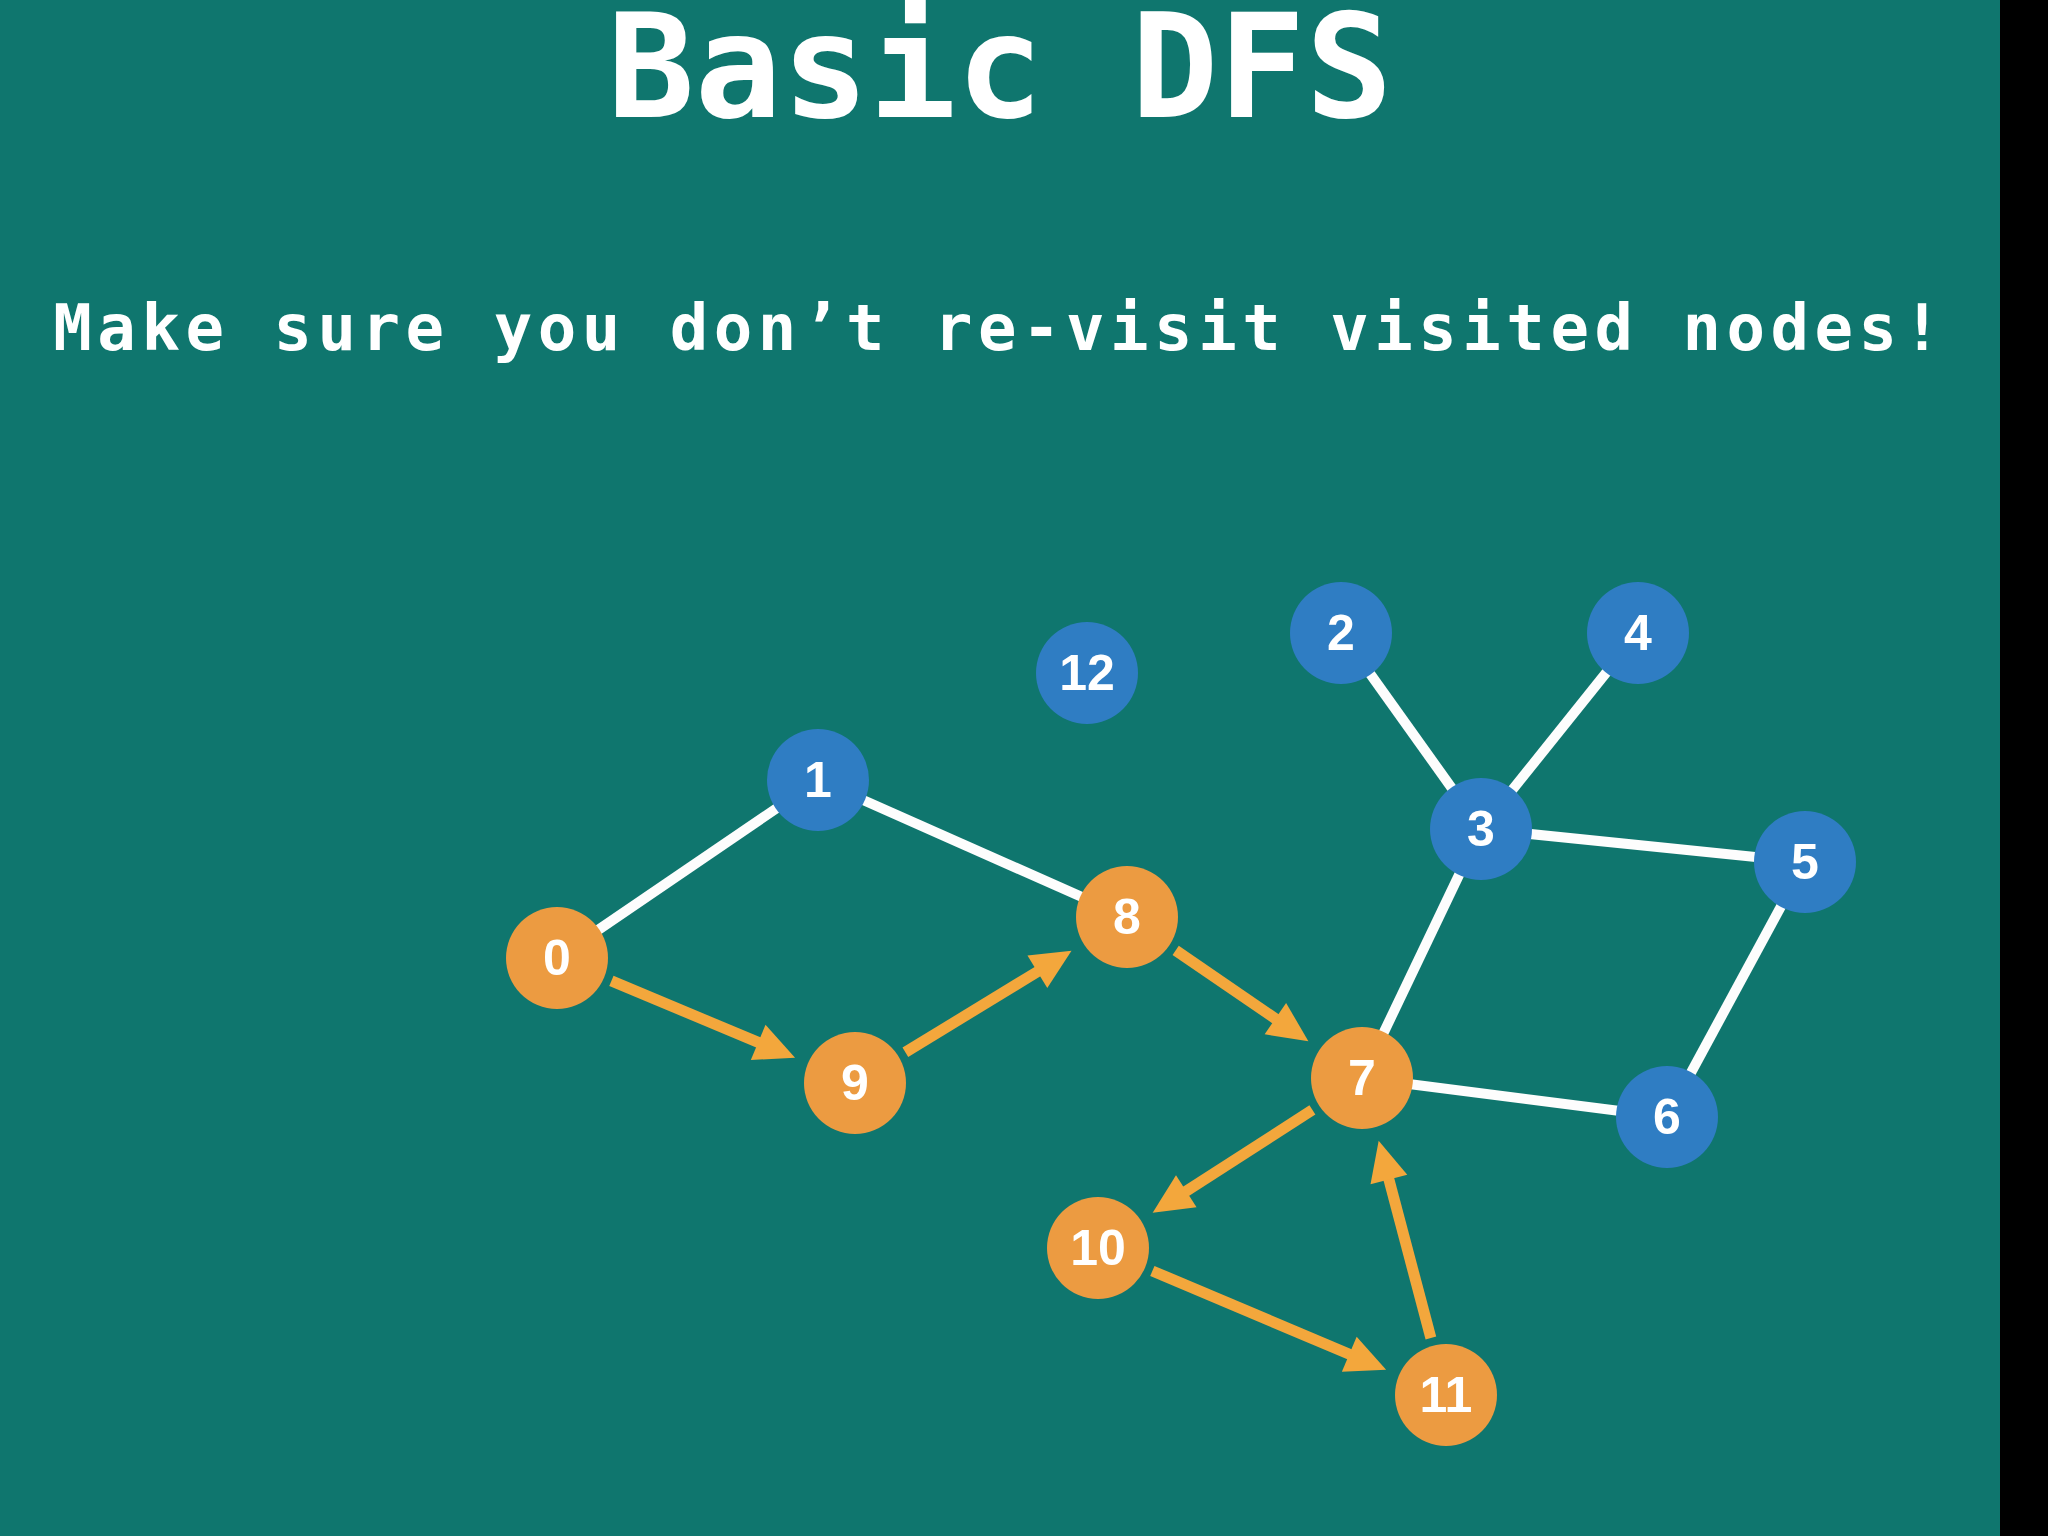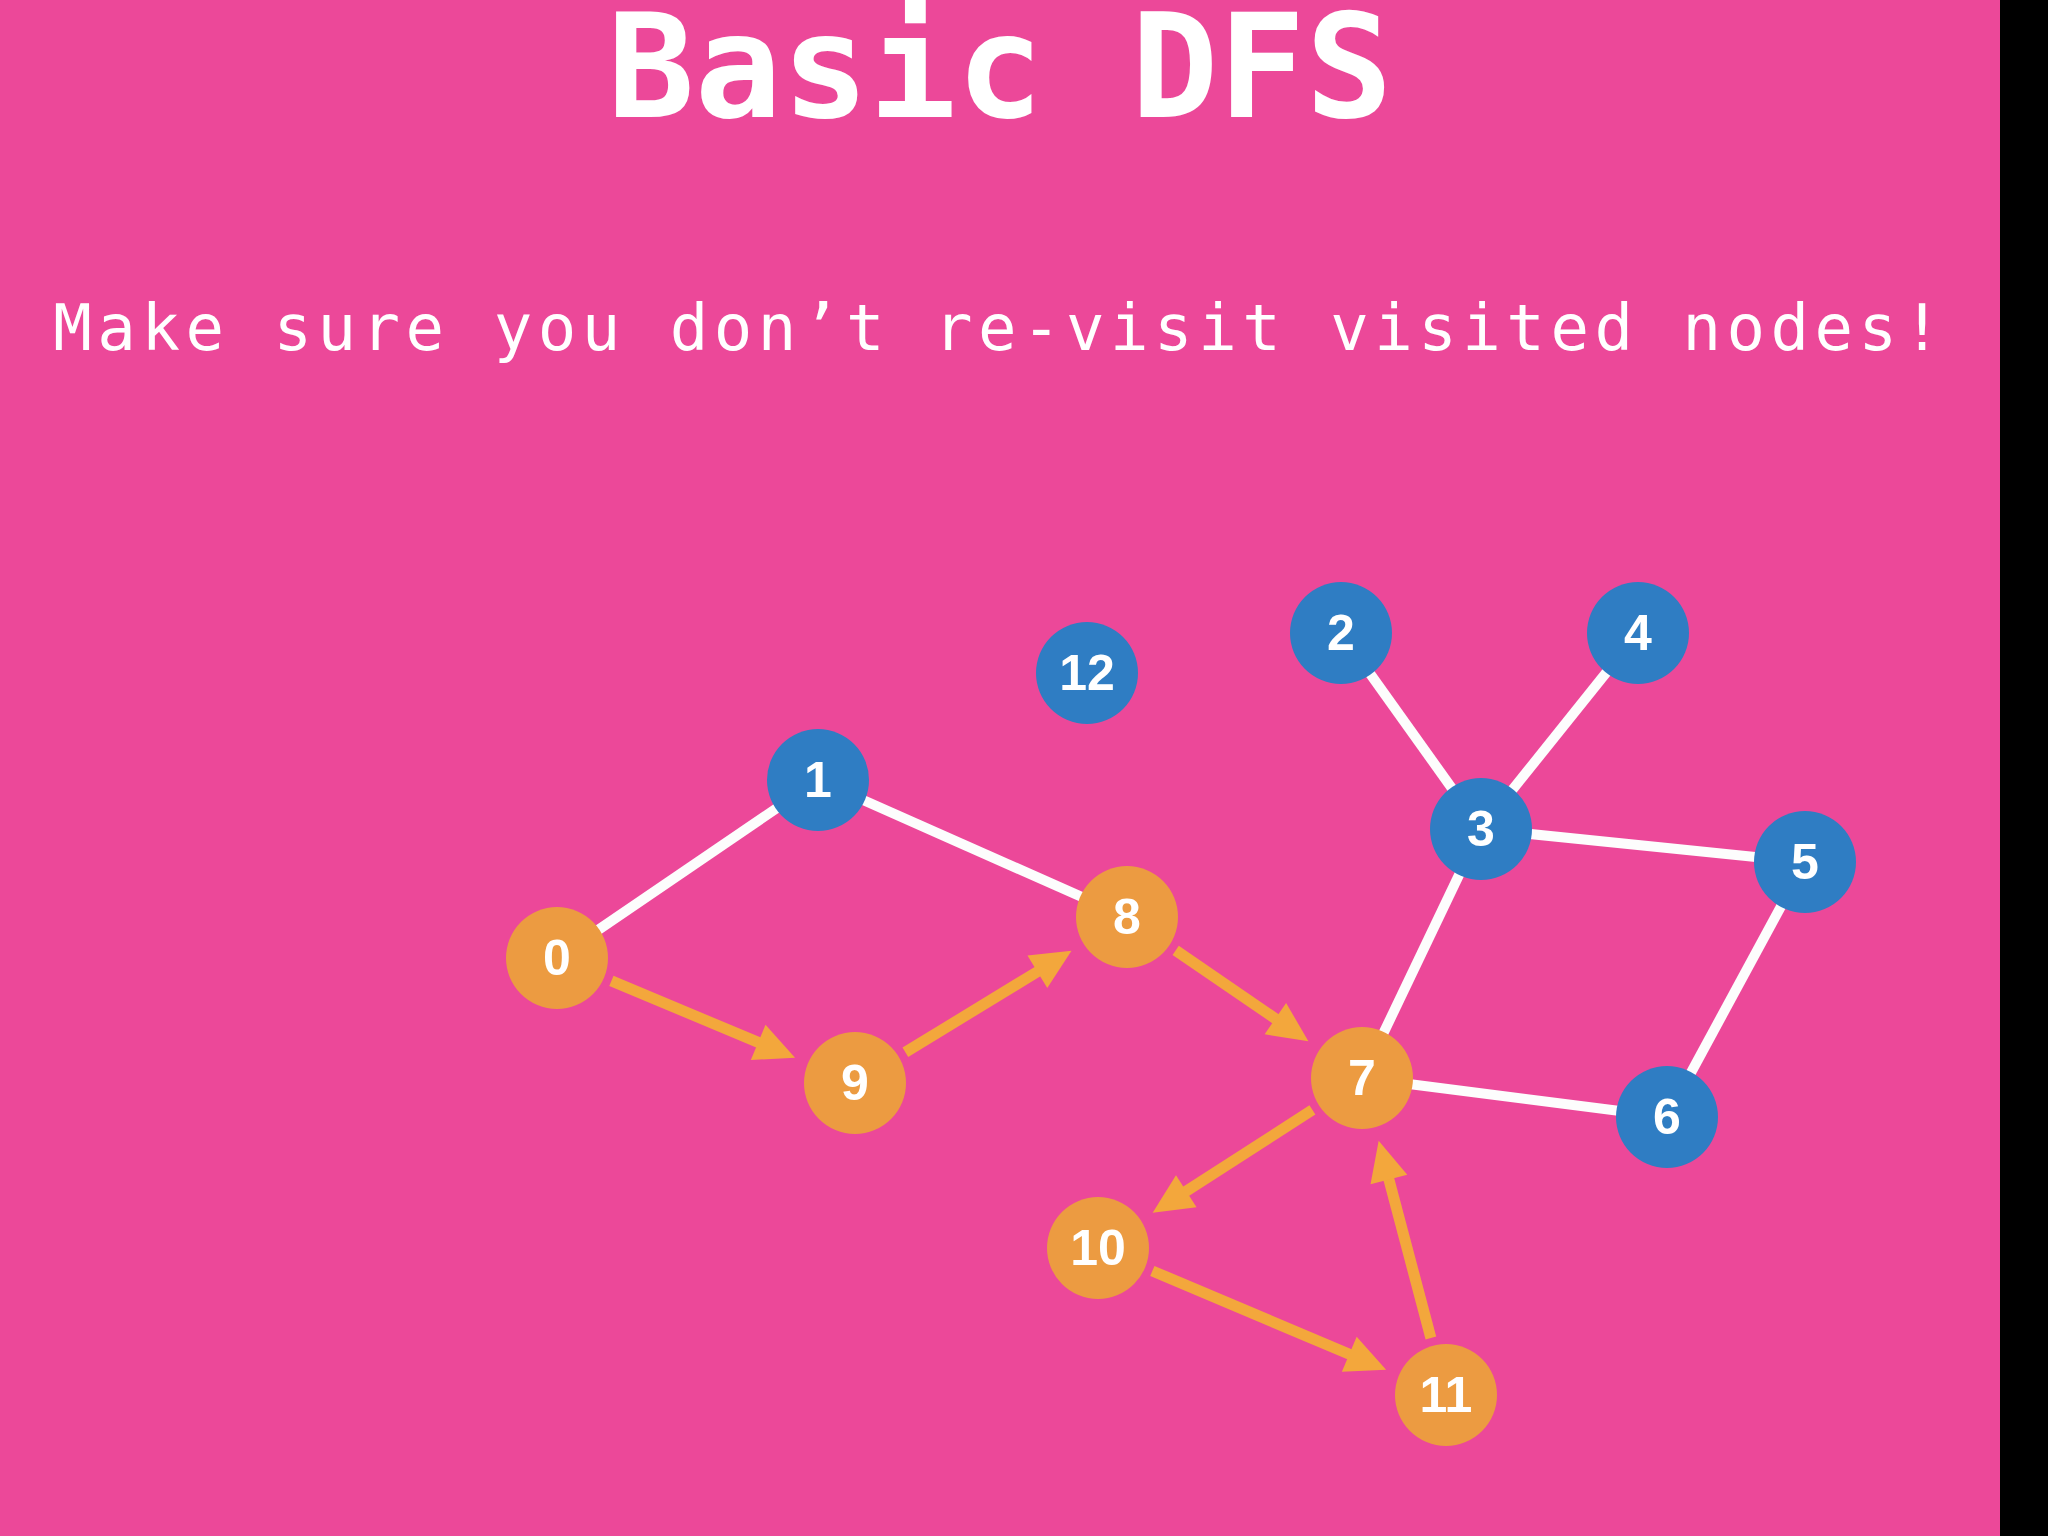--- a/index.html
+++ b/index.html
@@ -7,21 +7,21 @@
     padding: 0;
     background: #000000;
     width: 2048px;
     height: 1536px;
     overflow: hidden;
   }
   .stage {
     position: relative;
     width: 2000px;
     height: 1536px;
-    background: #ec4899;
+    background: #0f766e;
   }
   .title {
     position: absolute;
     top: -6px;
     left: 0;
     width: 100%;
     margin: 0;
     text-align: center;
     font-family: "DejaVu Sans Mono", monospace;
     font-weight: bold;
@@ -31,21 +31,21 @@
     white-space: nowrap;
   }
   .subtitle {
     position: absolute;
     top: 296px;
     left: 0;
     width: 100%;
     margin: 0;
     text-align: center;
     font-family: "DejaVu Sans Mono", monospace;
-    font-weight: normal;
+    font-weight: bold;
     font-size: 64px;
     letter-spacing: 5.5px;
     line-height: 1;
     color: #ffffff;
     white-space: nowrap;
   }
   .graph-svg {
     position: absolute;
     top: 0;
     left: 0;

